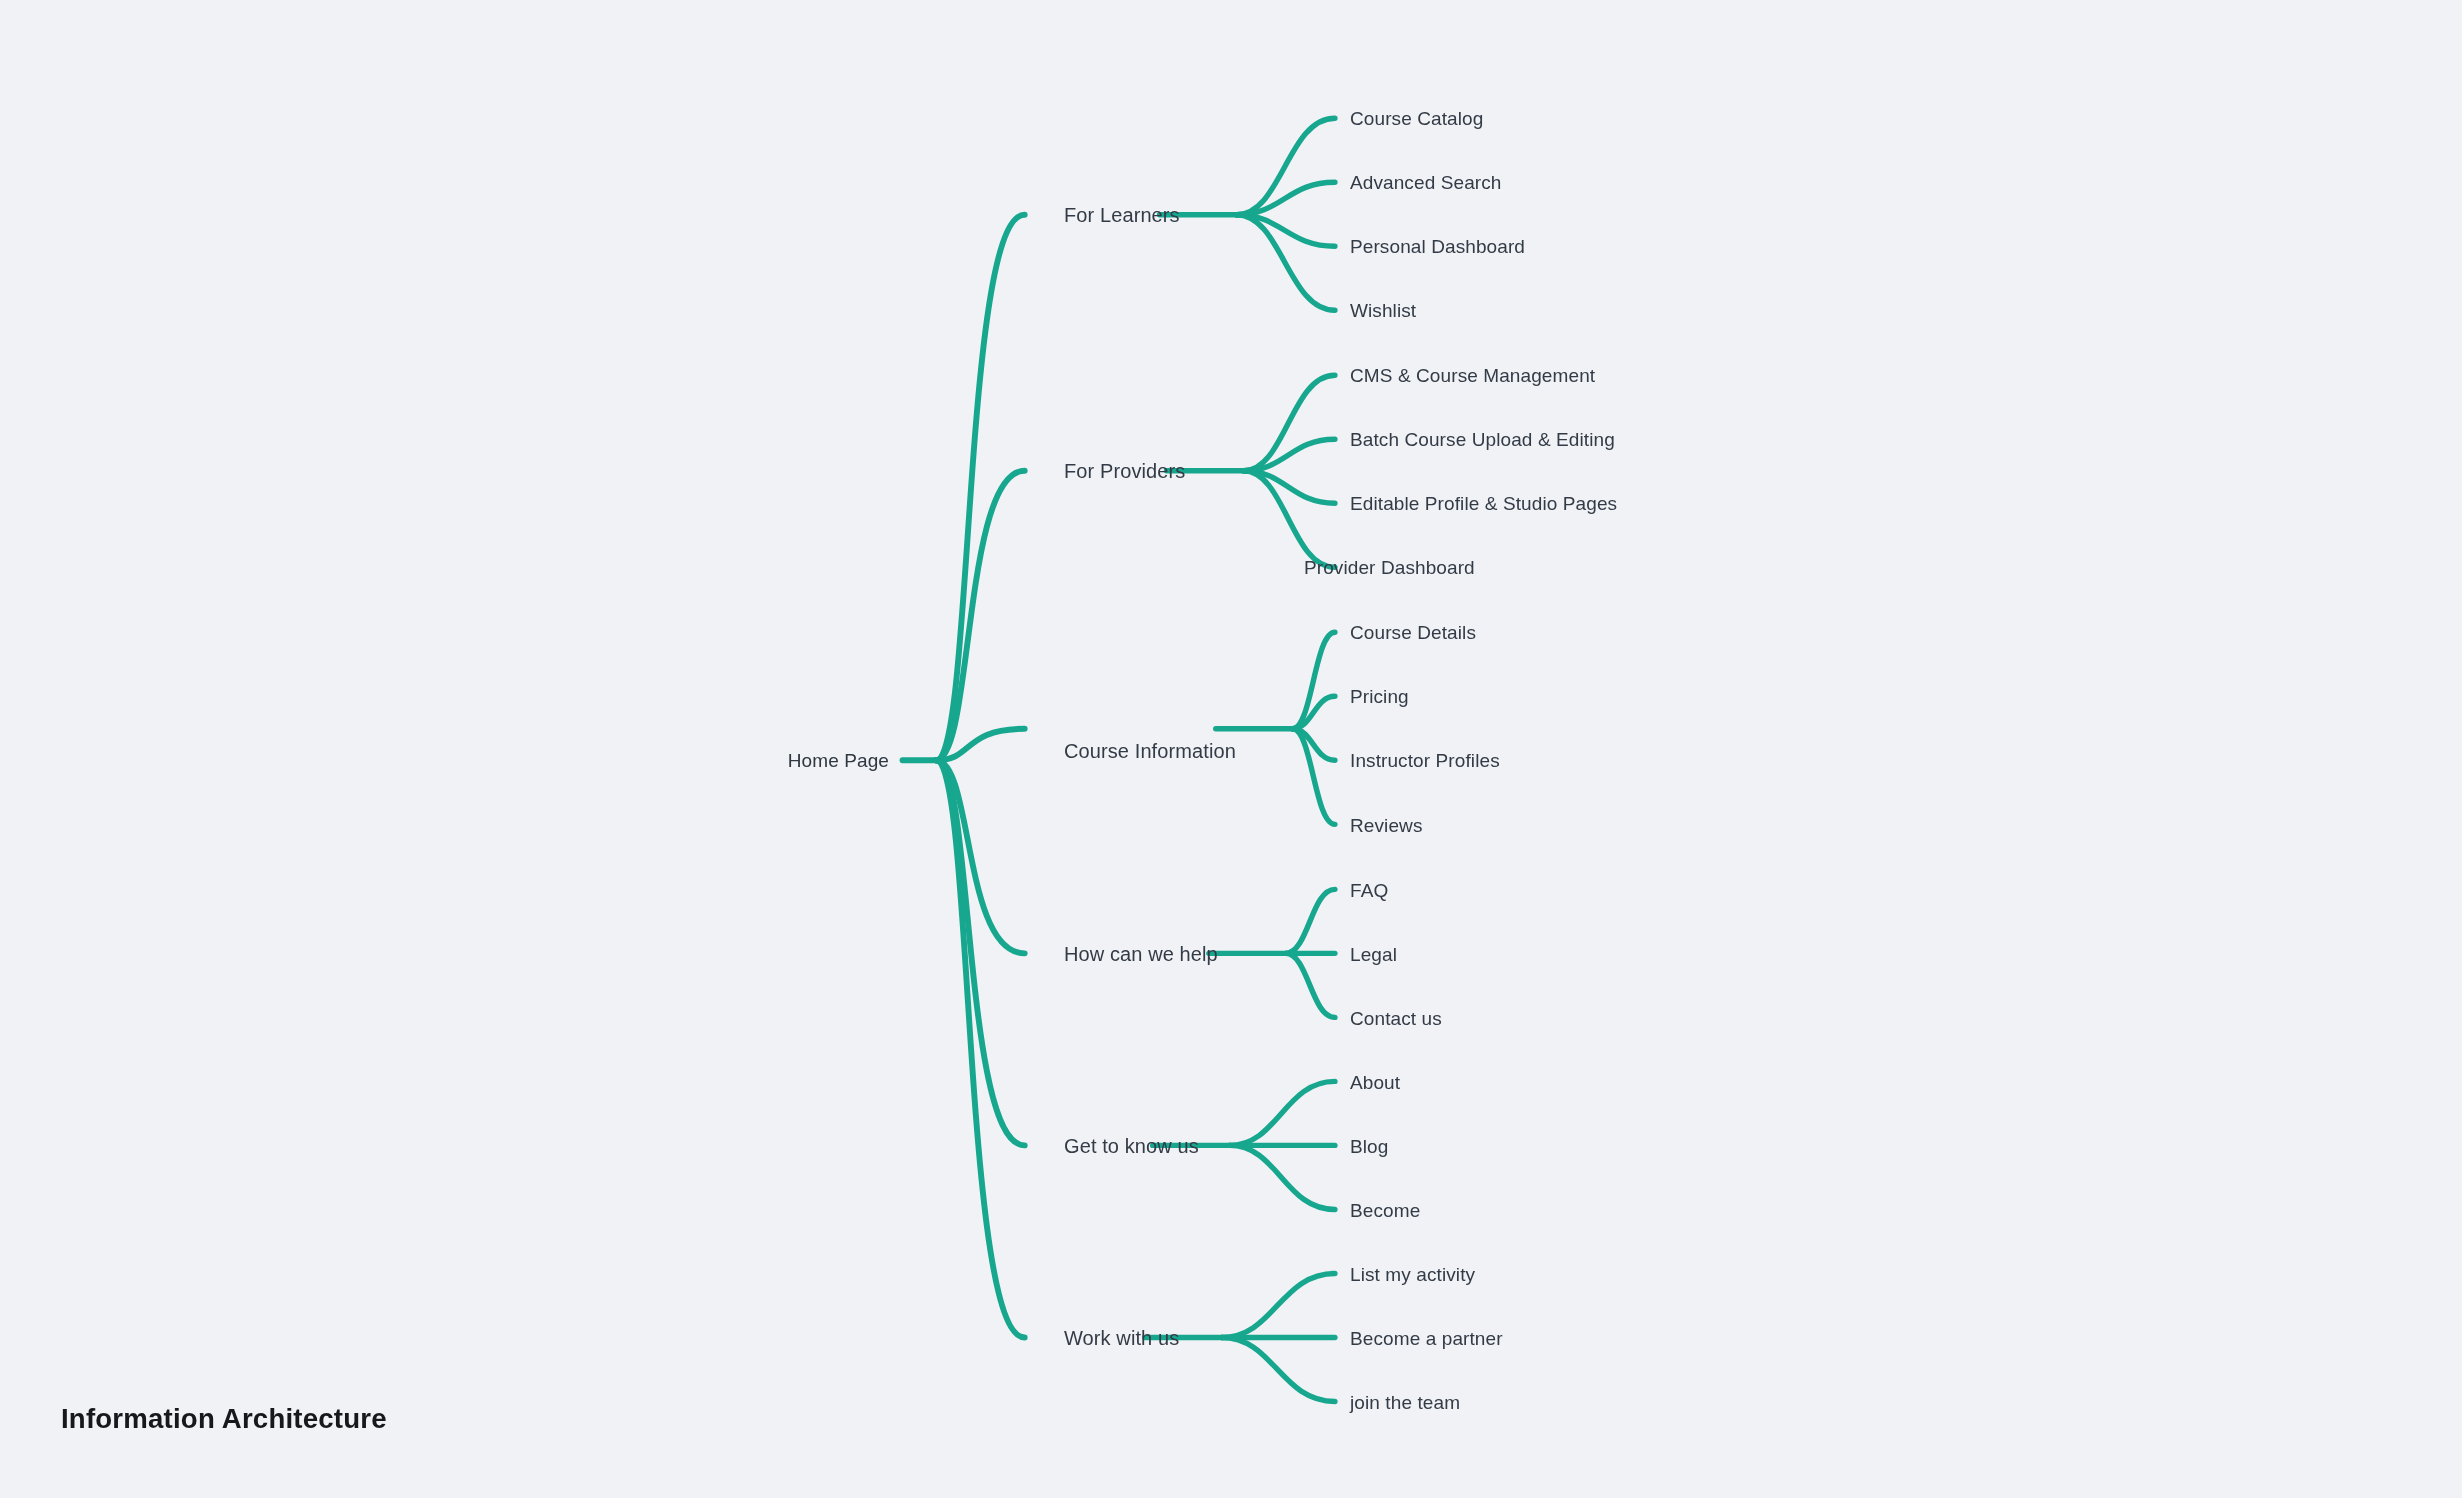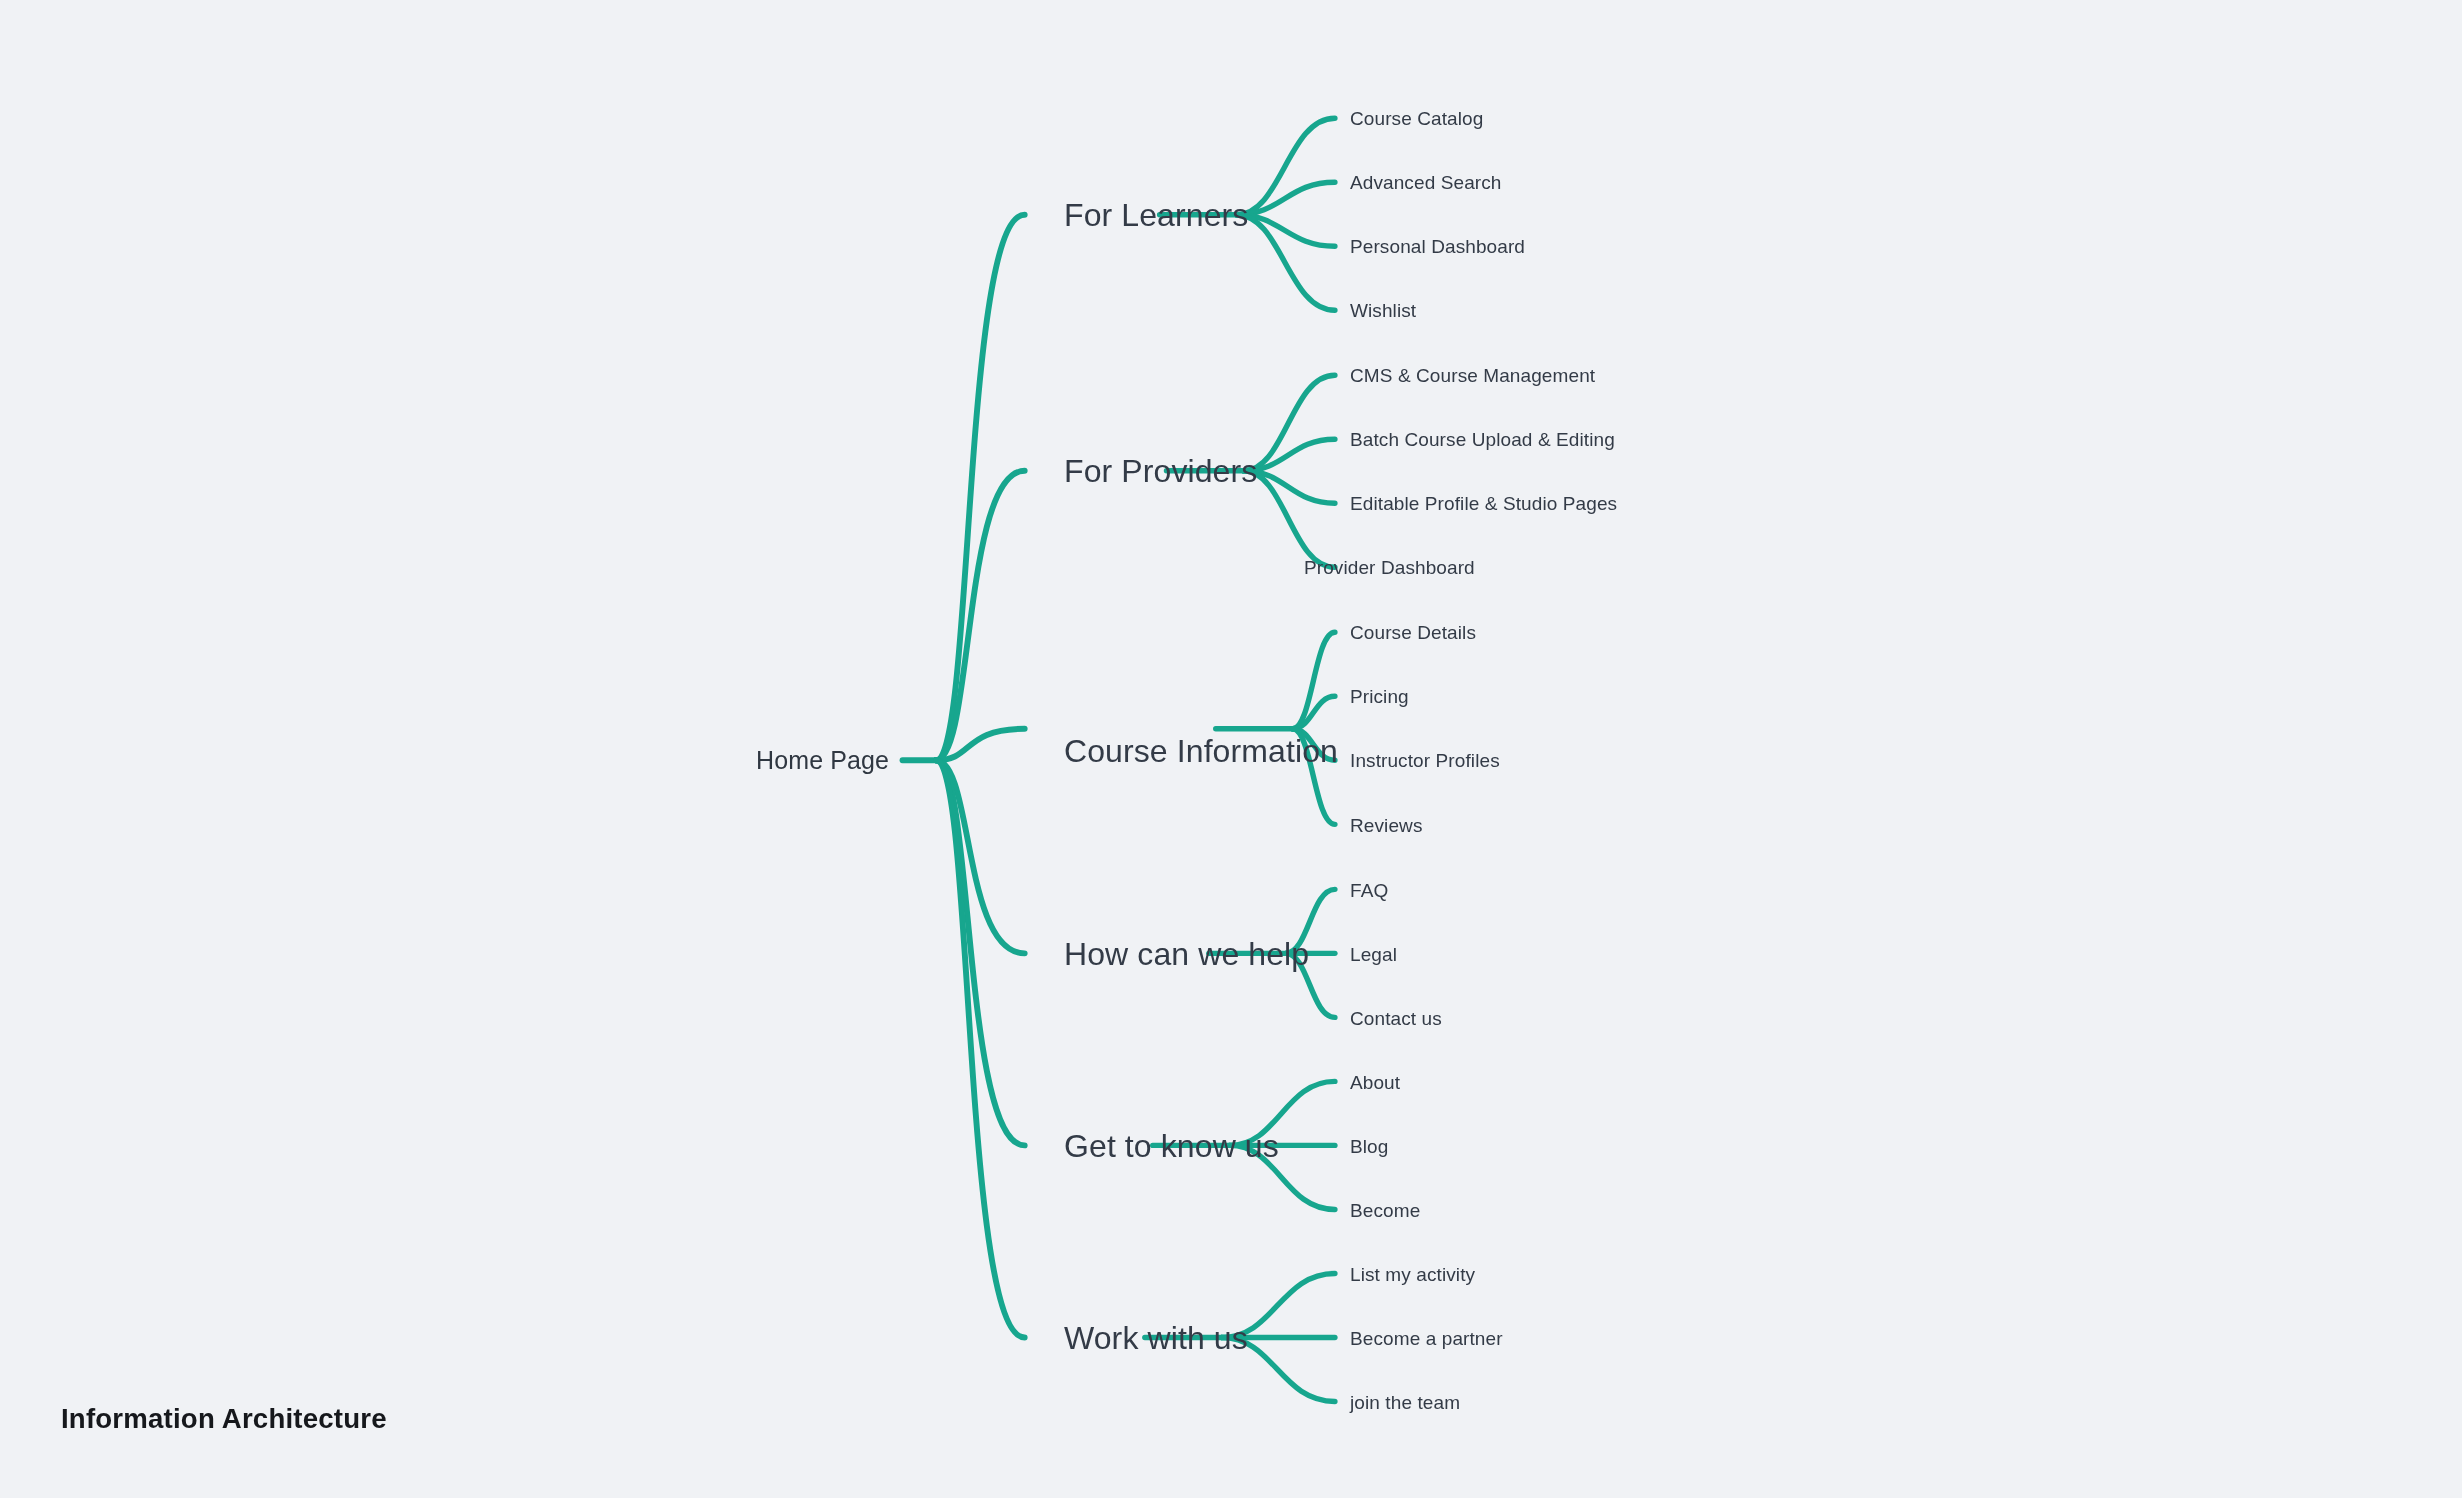--- a/index.html
+++ b/index.html
@@ -43,26 +43,26 @@
     position: absolute;
     white-space: nowrap;
     color: #333B47;
     font-size: 24px;
     font-weight: 400;
     letter-spacing: 0.1px;
     line-height: 1;
     transform: translateY(-50%);
   }
   .node-root {
-    font-size: 25px;
+    font-size: 19px;
     font-weight: 500;
     color: #2F3741;
   }
   .node-branch {
-    font-size: 32px;
+    font-size: 20px;
     font-weight: 400;
   }
   .node-leaf {
     font-size: 19px;
     font-weight: 400;
   }
   #diagram-title {
     position: absolute;
     left: 61px;
     top: 1403px;

